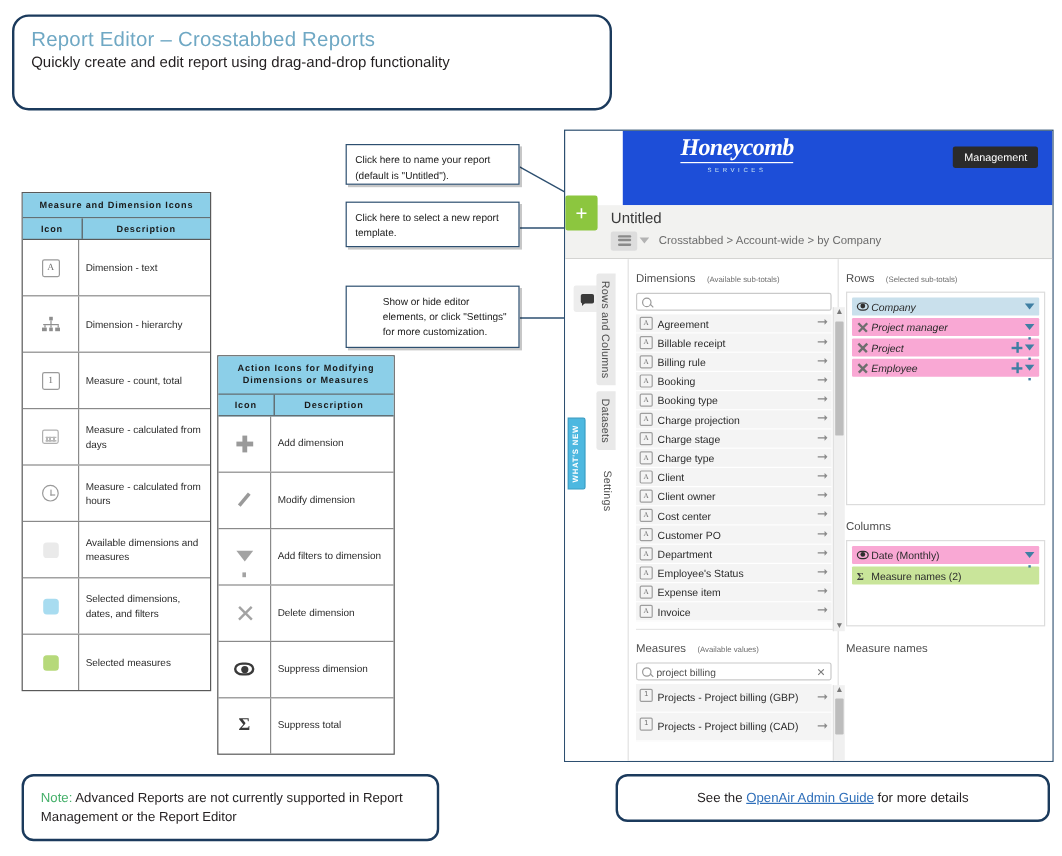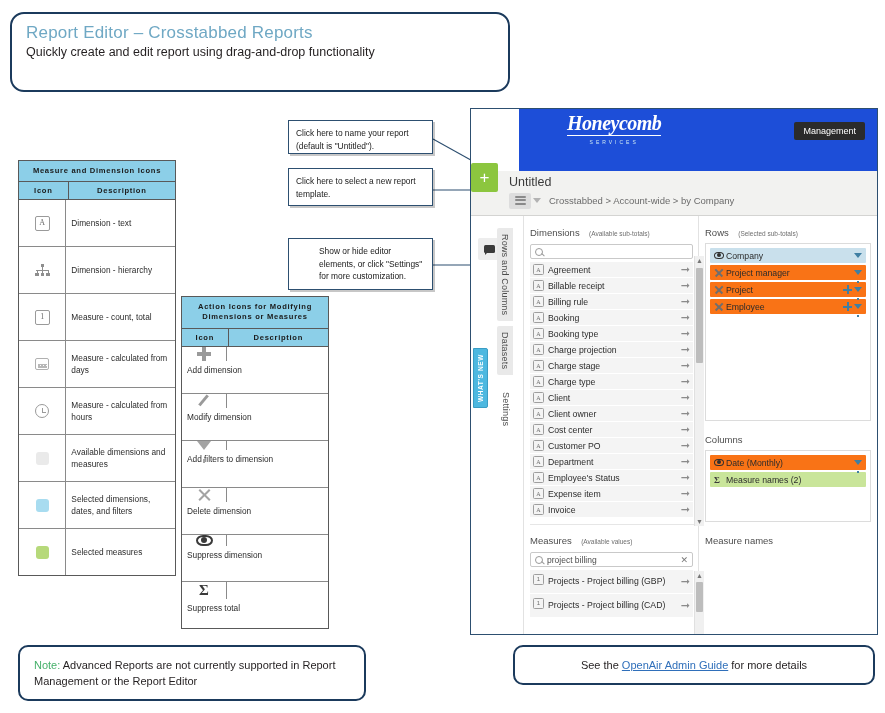--- a/index.html
+++ b/index.html
@@ -57,21 +57,21 @@
   #legend1 .lcell-desc{width:110px;}
   #legend1 .subhdr div:nth-child(1){width:48px;border-right:1px solid #595959;}
   #legend1 .subhdr div:nth-child(2){width:110px;}
   #legend1 .lrow{height:46px;}
 
   #legend2{left:181px;top:296px;width:148px;}
   #legend2 .lcell-icon{width:45px;}
   #legend2 .lcell-desc{width:103px;}
   #legend2 .subhdr div:nth-child(1){width:45px;border-right:1px solid #595959;}
   #legend2 .subhdr div:nth-child(2){width:103px;}
-  #legend2 .lrow{height:46px;flex-direction:column;}
+  #legend2 .lrow{height:46px;}
 
   
   .g{display:inline-block;color:#8e8e8e;line-height:1;}
   .g-box{
     width:13px;height:13px;border:1px solid #9a9a9a;border-radius:2px;
     font-size:8px;display:flex;align-items:center;justify-content:center;
     color:#6d6d6d;font-family:"Liberation Serif",serif;
   }
   .g-hier{position:relative;width:16px;height:13px;}
   .g-hier i{position:absolute;background:#8e8e8e;display:block;}
@@ -253,21 +253,21 @@
     position:absolute;left:1px;width:7px;text-align:center;font-size:7px;color:#777;line-height:1;
   }
 
   
   #right{flex:1;position:relative;padding:6px 6px 0 6px;box-sizing:border-box;}
   .panel-box{border:1px solid #dcdcdc;background:#fff;box-sizing:border-box;padding:4px;}
   .chip{
     height:15px;display:flex;align-items:center;font-size:8.7px;color:#2b2b2b;
     padding:0 4px;margin-bottom:2px;box-sizing:border-box;border-radius:1px;
   }
-  .chip.blue{background:#f97316;}
+  .chip.blue{background:#f9a8d4;}
   .chip.blue-strong{background:#c9e0ec;}
   .chip.green{background:#c9e59a;}
   .chip .ci{width:12px;flex:none;display:flex;align-items:center;}
   .chip .lbl{flex:1;white-space:nowrap;overflow:hidden;}
   .chip .act{display:flex;align-items:center;gap:2px;}
   .mini-eye{position:relative;width:10px;height:7px;}
   .mini-eye .o{position:absolute;inset:0;border:1.4px solid #2f2f2f;border-radius:50% / 60%;}
   .mini-eye .p{position:absolute;left:3px;top:1.3px;width:4px;height:4px;border-radius:50%;background:#2f2f2f;}
   .mini-x{position:relative;width:9px;height:9px;}
   .mini-x i{position:absolute;left:0;top:3.7px;width:10px;height:1.5px;background:#6e6e6e;}
@@ -599,21 +599,21 @@
         <div class="up" style="top:1px;">▲</div>
         <div class="thumb" style="top:11px;height:30px;"></div>
       </div>
     </div>
 
     <div id="right">
       <div>
         <span class="sec-title">Rows</span>
         <span class="sec-sub">(Selected sub-totals)</span>
       </div>
-      <div class="panel-box" id="rows-box" style="min-height:178px;margin-top:3px;">
+      <div class="panel-box" id="rows-box" style="min-height:178px;margin-top:3px;font-style:italic;">
           <div class="chip blue-strong">
             <span class="ci">
               <span class="mini-eye">
                 <span class="o"></span>
                 <span class="p"></span>
               </span>
             </span>
             <span class="lbl">Company</span>
             <span class="act">
               <span class="mini-caret"></span>

